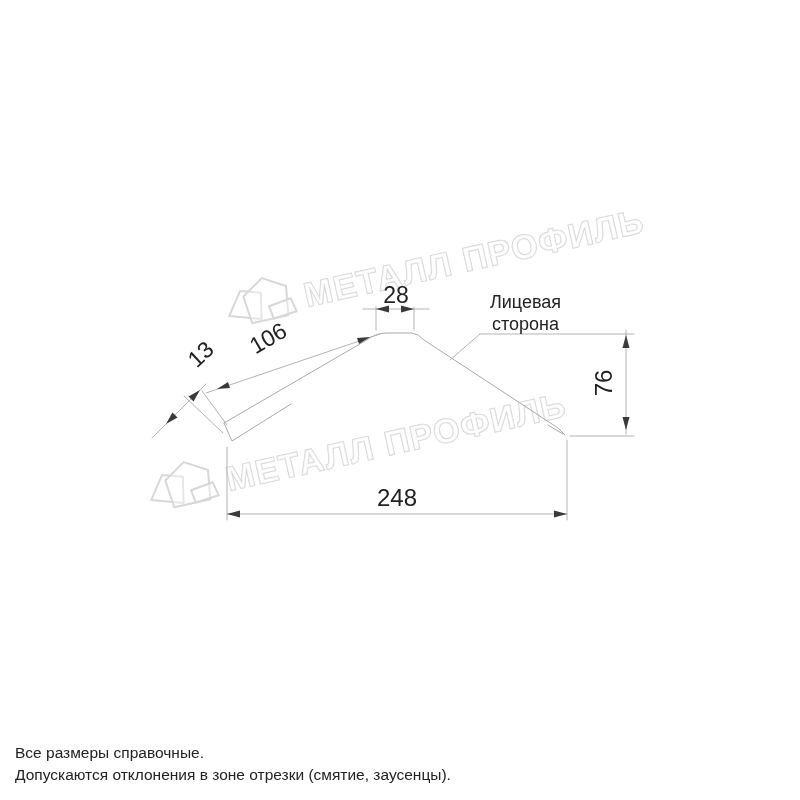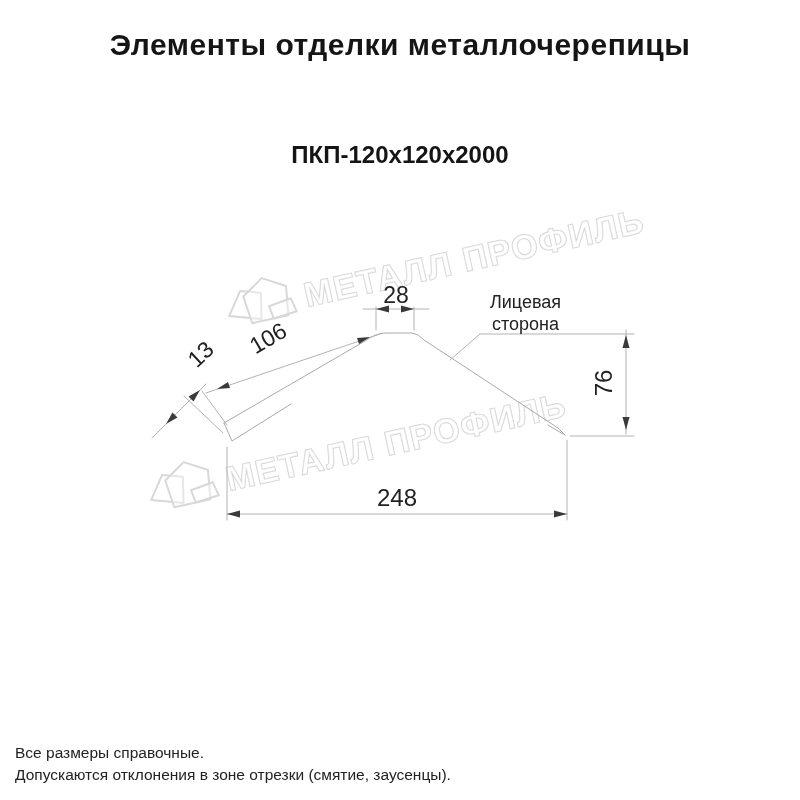--- a/index.html
+++ b/index.html
@@ -37,22 +37,20 @@
     font-family:"Liberation Sans","DejaVu Sans",sans-serif;
     fill:#ffffff;fill-opacity:0.55;stroke:#d2d2d2;stroke-width:1.3;paint-order:stroke;
   }
   .wm-shape{fill:#ffffff;fill-opacity:0.4;stroke:#d8d8d8;stroke-width:2;stroke-linejoin:round;}
 </style>
 </head>
 <body>
 
 <div class="page">
 
-  <div class="title-main">Элементы отделки металлочерепицы</div>
-  <div class="title-sub code">ПКП-120х120х2000</div>
 
   <svg class="drawing" width="800" height="800" viewBox="0 0 800 800">
 
     <g transform="translate(240,328) rotate(-12.5)">
       <polygon class="wm-shape" points="-8,-14 8,-36 28,-30 23,-4"></polygon>
       <polygon class="wm-shape" points="10,-30 32,-44 54,-31 50,-2 13,-2"></polygon>
       <polygon class="wm-shape" points="33,-15 56,-18 59,-4 35,-2"></polygon>
       <text class="wm-text" x="70" y="-6">МЕТАЛЛ ПРОФИЛЬ</text>
     </g>
 

